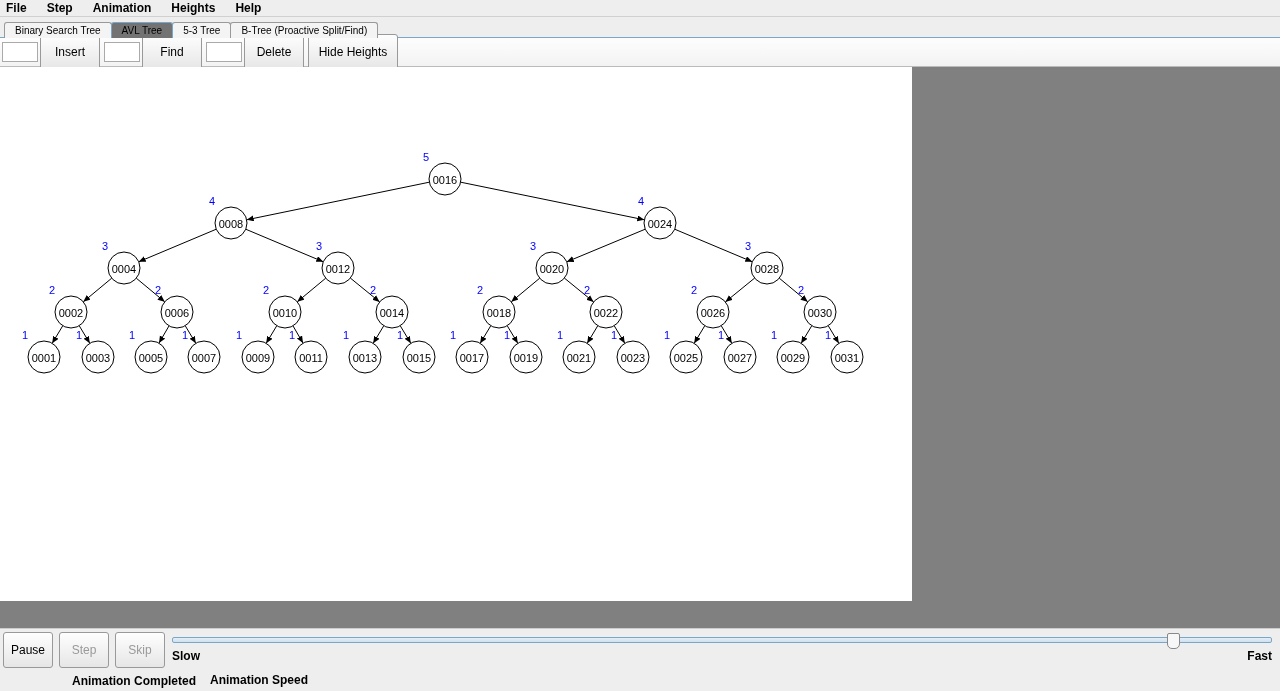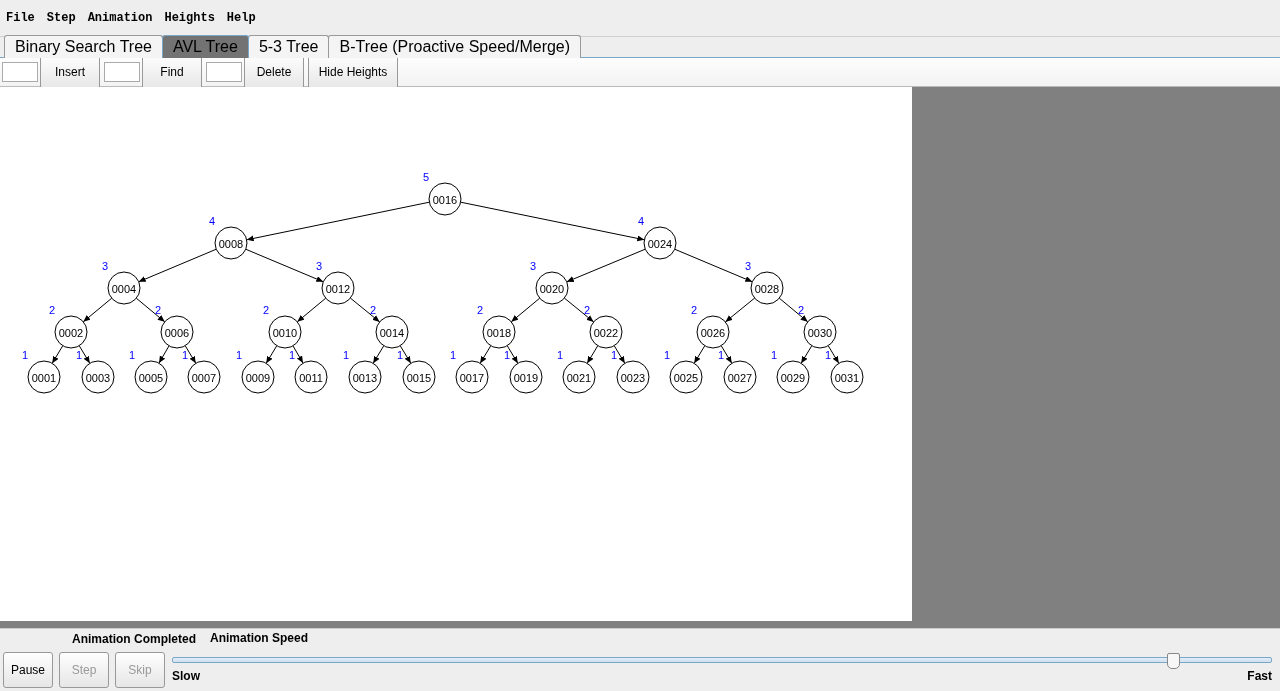--- a/index.html
+++ b/index.html
@@ -9,27 +9,26 @@
     height: 691px;
     font-family: Arial, Helvetica, sans-serif;
     font-size: 12px;
     background: #eeeeee;
     overflow: hidden;
   }
 
   
   .menubar {
     display: flex;
-    gap: 12px;
-    padding: 10px 6px;
+    gap: 20px;
+    padding: 0 6px;
     background: #eeeeee;
     border-bottom: 1px solid #d0d0d0;
     height: 16px;
     align-items: center;
-    font-family: Liberation Mono, monospace;
   }
   .menubar span {
     font-weight: bold;
     cursor: default;
   }
 
   
   .tabs {
     display: flex;
     background: #eeeeee;
@@ -41,21 +40,21 @@
   .tab {
     padding: 2px 10px;
     border: 1px solid #999;
     border-bottom: none;
     background: #f4f4f4;
     margin-right: -1px;
     border-radius: 3px 3px 0 0;
     cursor: default;
     position: relative;
     top: 1px;
-    font-size: 16px;
+    font-size: 10px;
   }
   .tab.active {
     background: #737373;
     border-color: #7aa7c7;
     z-index: 2;
   }
 
   
   .toolbar {
     display: flex;
@@ -208,21 +207,21 @@
   <span>Step</span>
   <span>Animation</span>
   <span>Heights</span>
   <span>Help</span>
 </div>
 
 <div class="tabs">
   <div class="tab">Binary Search Tree</div>
   <div class="tab active">AVL Tree</div>
   <div class="tab">5-3 Tree</div>
-  <div class="tab">B-Tree (Proactive Speed/Merge)</div>
+  <div class="tab">B-Tree (Proactive Split/Find)</div>
 </div>
 
 <div class="toolbar">
   <input type="text" value="" style="">
   <button>Insert</button>
   <input type="text" value="" style="">
   <button>Find</button>
   <input type="text" value="" style="">
   <button>Delete</button>
   <button style="min-width:90px">Hide Heights</button>
@@ -420,34 +419,34 @@
           <circle cx="847" cy="290" r="16" class="node-circle"></circle>
           <text x="847" y="291" class="node-label">0031</text>
           <text x="828" y="272" class="height-label">1</text>
         </g>
       </svg>
   </div>
 </div>
 
 <div class="footer">
   <div class="footer-row">
-    <div class="status-label">Animation Completed</div>
-    <div class="slider-wrap" style="padding-top:2px;">
-      <span class="speed-label">Animation Speed</span>
-    </div>
-  </div>
-  <div class="footer-row">
     <button class="btn">Pause</button>
     <button class="btn" disabled="">Step</button>
     <button class="btn" disabled="">Skip</button>
     <div class="slider-wrap">
       <div class="slider-track-row">
         <div class="slider-track">
           <div class="slider-thumb" id="slider-thumb" style="left: calc(91% - 5px);"></div>
         </div>
       </div>
       <div class="slider-labels">
         <span>Slow</span>
         <span>Fast</span>
       </div>
     </div>
   </div>
+  <div class="footer-row">
+    <div class="status-label">Animation Completed</div>
+    <div class="slider-wrap" style="padding-top:2px;">
+      <span class="speed-label">Animation Speed</span>
+    </div>
+  </div>
 </div>
 
 </body></html>

